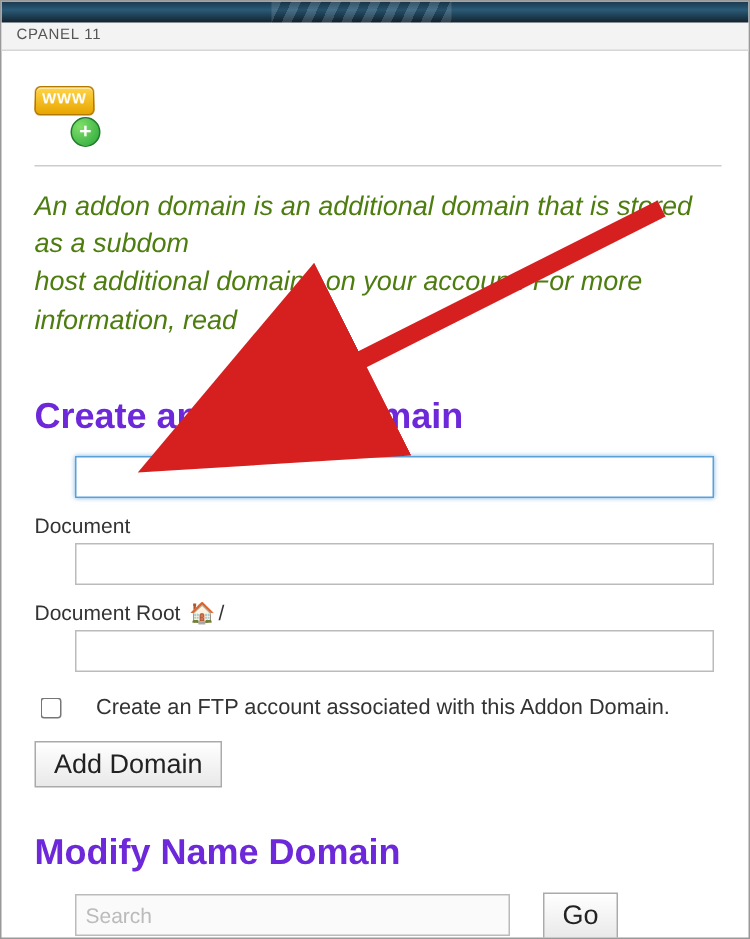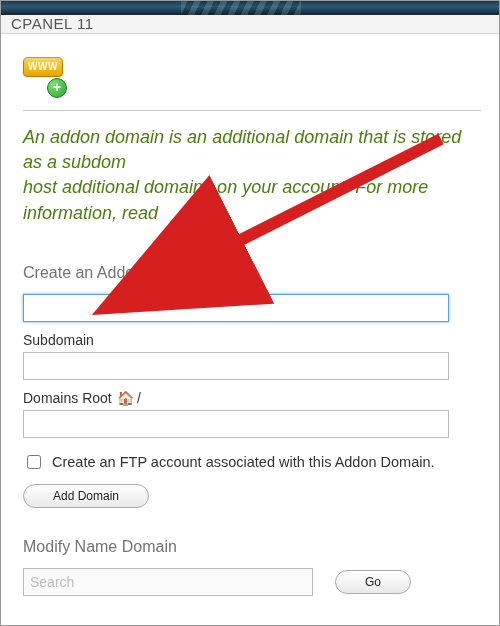--- a/index.html
+++ b/index.html
@@ -28,21 +28,21 @@
     content: "";
     position: absolute;
     left: 180px; top: 0; bottom: 0; width: 120px;
     background: repeating-linear-gradient(115deg, rgba(255,255,255,0.22) 0 6px, rgba(0,0,0,0.18) 6px 12px);
     opacity: .6;
   }
   .cpanelbar {
     height: 18px;
     background: #f3f3f3;
     border-bottom: 1px solid #d6d6d6;
-    font-size: 15px;
+    font-size: 10px;
     line-height: 18px;
     color: #555;
     letter-spacing: 0.5px;
     padding-left: 10px;
     font-family: Verdana, Geneva, sans-serif;
   }
   .content {
     padding: 18px 18px 0 22px;
   }
   .page-title-wrap {
@@ -93,23 +93,23 @@
   }
   .desc {
     font-style: italic;
     color: #4d7c0f;
     font-size: 18px;
     line-height: 1.4;
     margin: 0 0 38px 0;
     white-space: pre-line;
   }
   h2.section {
-    font-size: 16px;
-    font-weight: normal;
-    color: #737373;
+    font-size: 24px;
+    font-weight: bold;
+    color: #6d28d9;
     margin: 0 0 12px 0;
   }
   label.field-label {
     display: block;
     font-size: 14px;
     color: #333;
     margin: 10px 0 4px 0;
   }
   .home-icon {
     display: inline-block;
@@ -119,45 +119,46 @@
   }
   input[type=text] {
     width: 426px;
     height: 28px;
     box-sizing: border-box;
     border: 1px solid #bbb;
     background: #fff;
     font-size: 14px;
     padding: 0 6px;
     color: #222;
+    margin-left: 27px;
   }
   input[type=text].focused {
     border: 1px solid #5aa1d8;
     box-shadow: 0 0 3px rgba(60,140,210,.7);
     outline: none;
   }
   .chk-row {
     margin: 14px 0 12px 0;
     display: flex;
     align-items: center;
-    gap: 8px;
+    gap: 20px;
     font-size: 14.5px;
     color: #333;
   }
   .chk-row input[type=checkbox] {
     width: 14px; height: 14px;
   }
   button.btn {
     font-family: Arial, Helvetica, sans-serif;
-    font-size: 12px;
+    font-size: 18px;
     color: #222;
     background: linear-gradient(#ffffff, #e9e9e9);
     border: 1px solid #aaa;
-    border-radius: 12px;
-    padding: 4px 29px;
+    border-radius: 0;
+    padding: 4px 12px;
     cursor: pointer;
   }
   .search-row {
     display: flex;
     align-items: center;
     gap: 22px;
     margin-top: 4px;
   }
   .search-row input {
     width: 290px;
@@ -193,25 +194,25 @@
 
     <hr class="sep">
 
     <p class="desc">An addon domain is an additional domain that is stored as a subdom
 host additional domains on your account. For more information, read</p>
 
     <h2 class="section">Create an Addon Domain</h2>
 
     <input type="text" class="focused" value="" style="">
 
-    <label class="field-label">Subdomain</label>
+    <label class="field-label">Document</label>
     <input type="text" value="" style="">
 
     <label class="field-label">
-      <span>Domains Root </span><span class="home-icon">🏠</span><span>/</span>
+      <span>Document Root </span><span class="home-icon">🏠</span><span>/</span>
     </label>
     <input type="text" value="" style="">
 
     <div class="chk-row">
       <input type="checkbox" style="">
       <span>Create an FTP account associated with this Addon Domain.</span>
     </div>
 
     <button class="btn">Add Domain</button>
 

